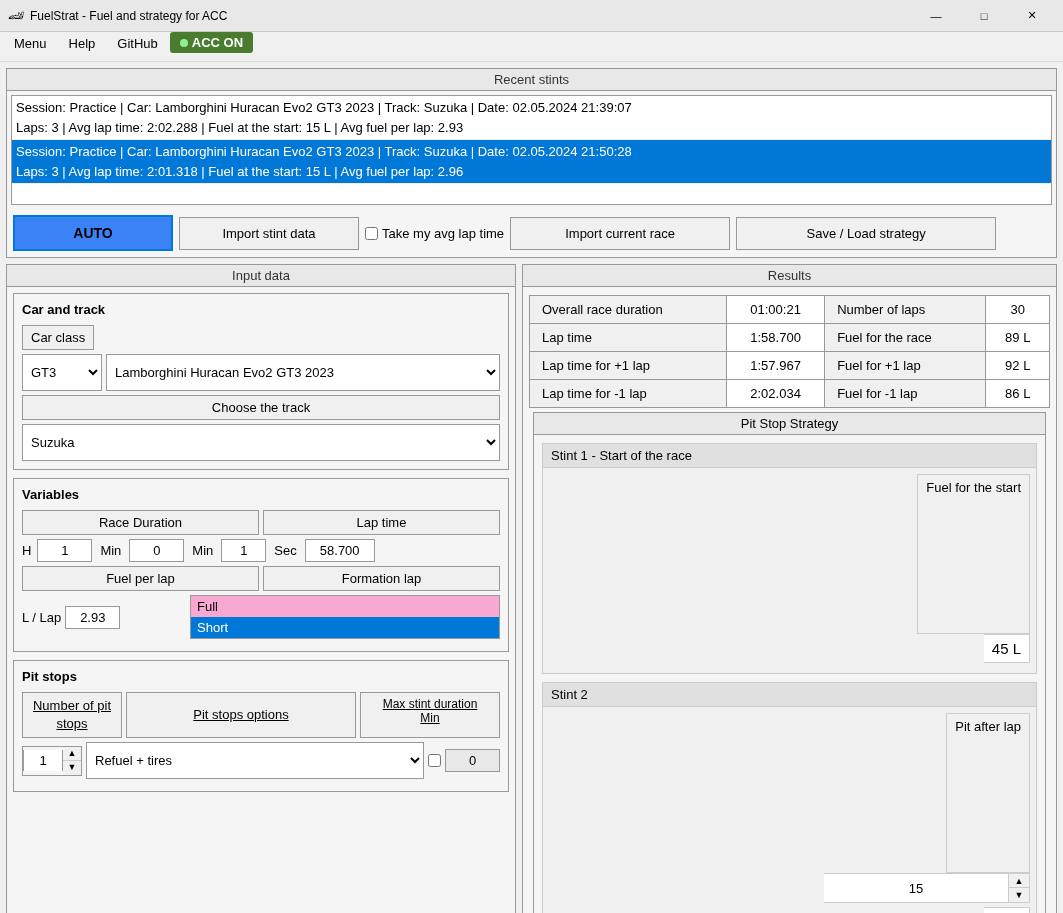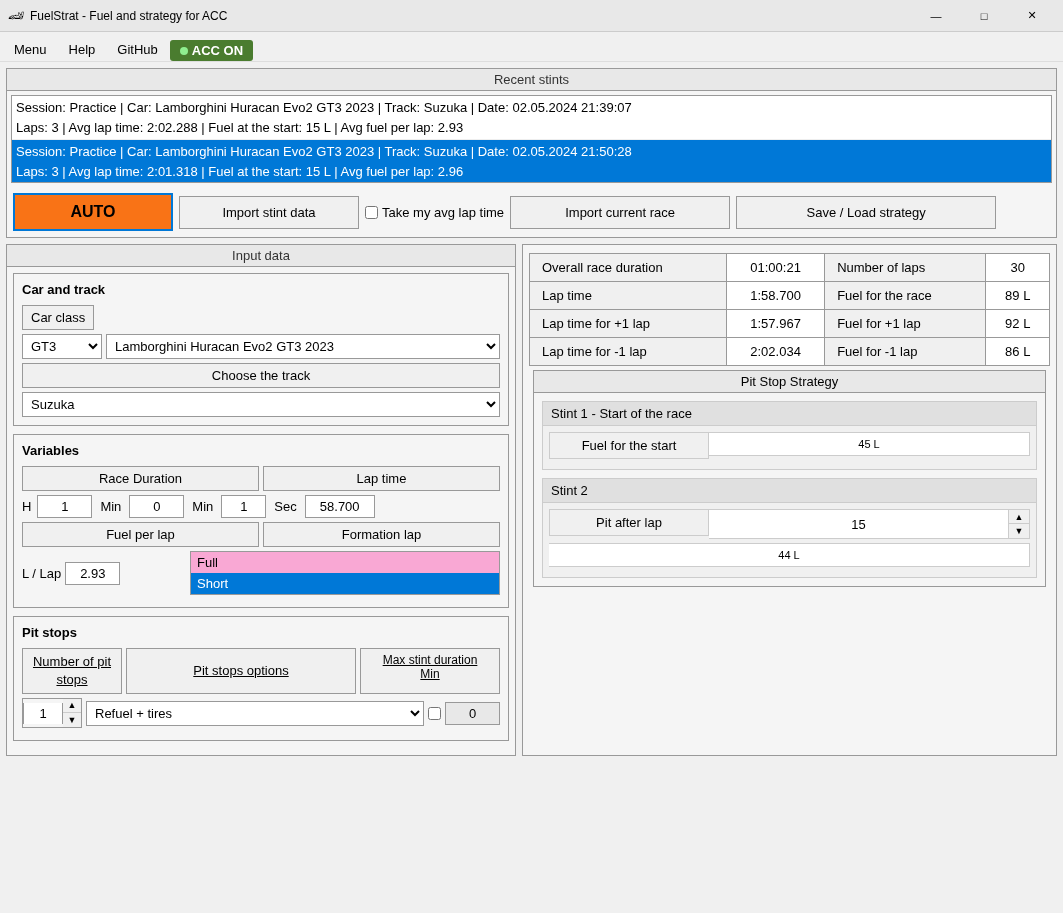--- a/index.html
+++ b/index.html
@@ -21,21 +21,21 @@
     .title-bar-btn {
       width: 46px; height: 32px; border: none; background: transparent;
       cursor: pointer; font-size: 11px; display: flex; align-items: center; justify-content: center;
     }
 
     
     .menu-bar {
       background: #f0f0f0;
       height: 30px;
       display: flex;
-      align-items: flex-end;
+      align-items: flex-start;
       padding: 0 4px;
       gap: 2px;
       border-bottom: 1px solid #ddd;
     }
     .menu-item {
       padding: 4px 10px;
       cursor: pointer;
       border-radius: 3px;
     }
     .acc-badge {
@@ -67,21 +67,21 @@
       font-size: 13px;
       color: #333;
     }
 
     
     .recent-stints-panel { }
     .stints-list {
       background: white;
       margin: 4px;
       border: 1px solid #999;
-      height: 88px;
+      height: 110px;
       overflow-y: scroll;
       cursor: default;
     }
     .stint-row {
       padding: 2px 4px;
       line-height: 1.5;
       font-size: 12px;
       border-bottom: 1px solid #eee;
     }
     .stint-row.selected { background: #0078d7; color: white; }
@@ -101,23 +101,23 @@
     .btn {
       border: 1px solid #999;
       background: #f0f0f0;
       padding: 8px 14px;
       cursor: pointer;
       font-size: 13px;
     }
     .btn-auto {
       width: 160px;
       border: 2px solid #0078d7;
-      font-size: 16px;
+      font-size: 14px;
       font-weight: bold;
-      background: #f97316;
+      background: #3b82f6;
     }
     .btn-import { width: 180px; }
     .btn-import-race { width: 220px; }
     .btn-save-load { width: 260px; }
     .checkbox-label {
       display: flex;
       align-items: center;
       gap: 4px;
       white-space: nowrap;
       font-size: 13px;
@@ -148,21 +148,21 @@
     }
     .label-box {
       border: 1px solid #999;
       padding: 4px 8px;
       background: #f0f0f0;
       white-space: nowrap;
     }
     select {
       border: 1px solid #999;
       background: white;
-      padding: 3px 4px;
+      padding: 9px 4px;
       cursor: pointer;
     }
     .full-btn {
       border: 1px solid #999;
       background: #f0f0f0;
       padding: 4px 24px;
       cursor: pointer;
       text-align: center;
       width: 100%;
       display: block;
@@ -337,39 +337,40 @@
       background: #e0e0e0;
       padding: 4px 8px;
       border-bottom: 1px solid #ccc;
       font-size: 13px;
     }
     .stint-inner {
       padding: 6px;
     }
     .stint-row-data {
       display: flex;
-      align-items: flex-start;
+      align-items: flex-end;
       margin-bottom: 4px;
+      flex-direction: column;
     }
     .stint-label {
       flex: 0 0 160px;
       background: #f0f0f0;
       border: 1px solid #ccc;
       padding: 5px 8px;
       text-align: center;
       font-size: 13px;
     }
     .stint-value {
       flex: 1;
       background: white;
       border: 1px solid #ccc;
       border-left: none;
       padding: 5px 8px;
       text-align: center;
-      font-size: 11px;
+      font-size: 15px;
     }
     .stint-value-spinner {
       display: flex;
       align-items: center;
       flex: 1;
       border: 1px solid #ccc;
       border-left: none;
       background: white;
     }
     .stint-value-input {
@@ -541,20 +542,21 @@
             <input type="text" class="input-num" value="0" style="background: rgb(232, 232, 232);">
           </div>
         </div>
 
         
 
       </div>
     </div>
 
     <div class="panel right-panel">
+      <div class="panel-title">Results</div>
       <div class="results-content">
         <table class="results-table">
           <tbody>
               <tr>
             <td class="label-cell">Overall race duration</td>
             <td class="value-cell">01:00:21</td>
             <td class="label-cell">Number of laps</td>
             <td class="value-cell">30</td>
           </tr>
           <tr>

